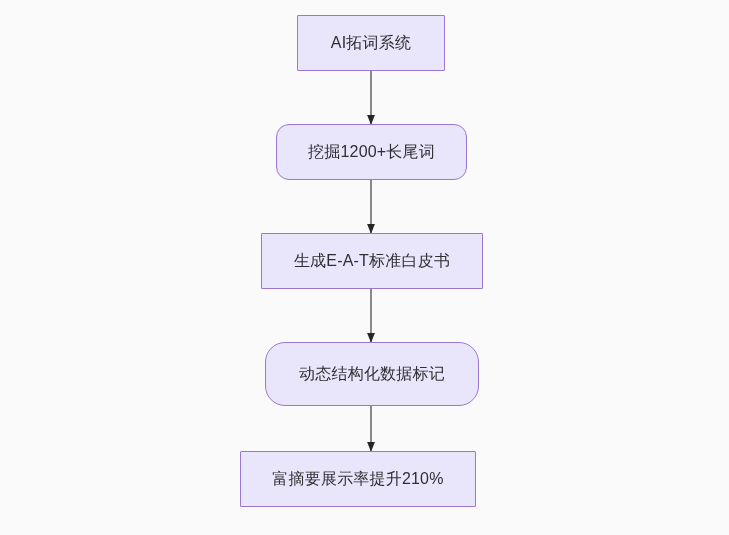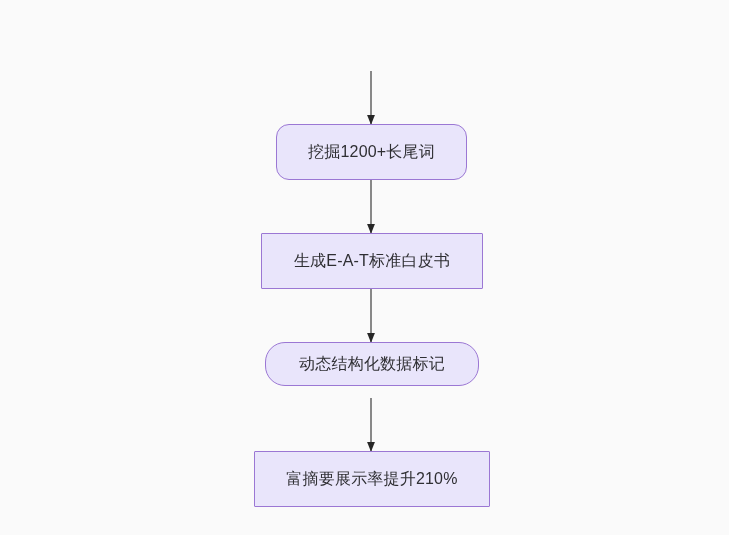--- a/index.html
+++ b/index.html
@@ -51,22 +51,22 @@
     top: 0;
     width: 729px;
     height: 535px;
     pointer-events: none;
   }
 
   
   #node-0 { left: 297px; top: 15px;  width: 148px; height: 56px; }
   #node-1 { left: 276px; top: 124px; width: 191px; height: 56px; border-radius: 13px; }
   #node-2 { left: 261px; top: 233px; width: 222px; height: 56px; }
-  #node-3 { left: 265px; top: 342px; width: 214px; height: 44px; border-radius: 20px; }
-  #node-4 { left: 254px; top: 451px; width: 236px; height: 56px; }
+  #node-3 { left: 265px; top: 342px; width: 214px; height: 64px; border-radius: 20px; }
+  #node-4 { left: 240px; top: 451px; width: 236px; height: 56px; }
 </style>
 </head>
 <body>
 
 <div id="flowchart">
 
   <svg class="edge-layer" viewBox="0 0 729 535" aria-hidden="true">
     <defs>
       <marker id="arrowhead" markerWidth="10" markerHeight="8" refX="9.2" refY="4" orient="auto" markerUnits="userSpaceOnUse">
         <path d="M0,0 L10,4 L0,8 z" fill="#262626"></path>
@@ -75,20 +75,23 @@
 
     <line x1="371" y1="71" x2="371" y2="124" stroke="#888888" stroke-width="2" marker-end="url(#arrowhead)"></line>
 
     <line x1="371" y1="180" x2="371" y2="233" stroke="#888888" stroke-width="2" marker-end="url(#arrowhead)"></line>
 
     <line x1="371" y1="289" x2="371" y2="342" stroke="#888888" stroke-width="2" marker-end="url(#arrowhead)"></line>
 
     <line x1="371" y1="398" x2="371" y2="451" stroke="#888888" stroke-width="2" marker-end="url(#arrowhead)"></line>
   </svg>
 
+  <div class="node" id="node-0">
+    <span class="node-label">AI拓词系统</span>
+  </div>
 
   <div class="node" id="node-1">
     <span class="node-label">挖掘1200+长尾词</span>
   </div>
 
   <div class="node" id="node-2">
     <span class="node-label">生成E-A-T标准白皮书</span>
   </div>
 
   <div class="node" id="node-3">

